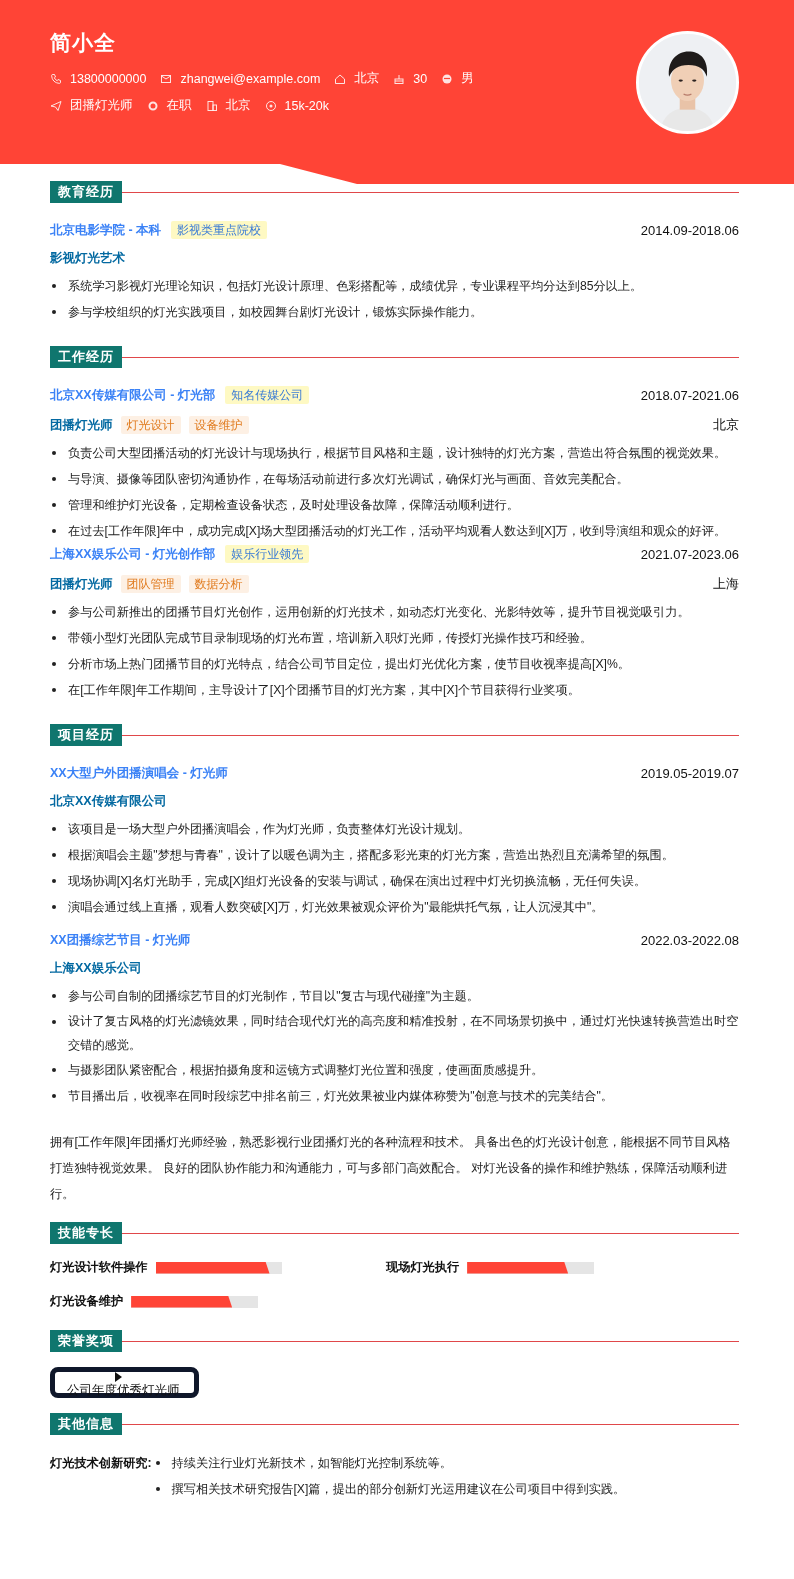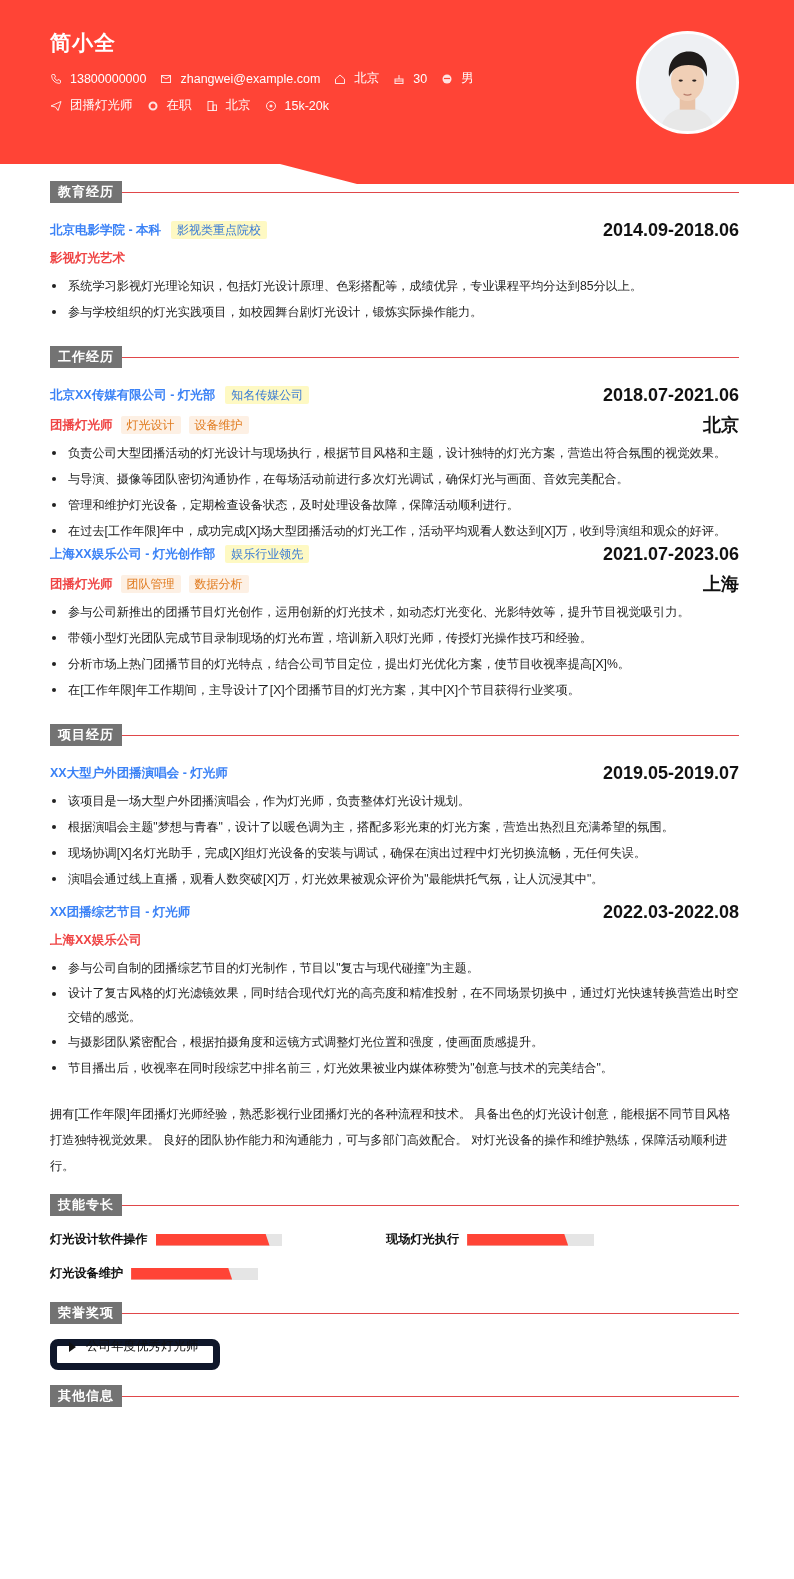--- a/index.html
+++ b/index.html
@@ -35,59 +35,59 @@
     .avatar {
       position: absolute; left: 636px; top: 31px; width: 103px; height: 103px;
       border-radius: 50%; background: #f2f3f5; border: 3px solid #ffffff; overflow: hidden;
     }
     .avatar svg { width: 100%; height: 100%; display: block; }
 
     .content { position: absolute; left: 50px; top: 180px; width: 689px; }
     .section { margin-top: 0; }
     .sec-head { position: relative; height: 24px; display: flex; align-items: center; }
     .sec-title {
-      background: #737373; color: #ffffff; font-size: 13px; font-weight: bold;
+      background: #0f766e; color: #ffffff; font-size: 13px; font-weight: bold;
       padding: 0 8px; height: 22px; line-height: 22px; letter-spacing: 1px; z-index: 1;
     }
     .sec-line { flex: 1; height: 1px; background: #e0474a; }
 
     .entry-row { display: flex; align-items: center; justify-content: space-between; height: 20px; }
     .entry-left { display: flex; align-items: center; }
     .entry-title { font-weight: bold; font-size: 12.5px; color: #3b82f6; }
-    .entry-date { font-weight: bold; font-size: 18px; color: #111; text-align: center; }
+    .entry-date { font-weight: normal; font-size: 13px; color: #111; text-align: center; }
     .tag-blue {
       display: inline-block; margin-left: 10px; padding: 0 6px; height: 18px; line-height: 18px;
       background: #fef9c3; color: #3a7bd5; font-size: 12px; border-radius: 2px;
     }
     .tag-orange {
       display: inline-block; margin-left: 8px; padding: 0 6px; height: 18px; line-height: 18px;
       background: #fdf0e4; color: #e07b1f; font-size: 12px; border-radius: 2px;
     }
-    .sub-title { font-weight: bold; font-size: 12.5px; color: #ef4444; }
+    .sub-title { font-weight: bold; font-size: 12.5px; color: #0369a1; }
     ul.bullets { list-style: none; }
     ul.bullets li {
       position: relative; padding-left: 18px; font-size: 12.2px; color: #222; line-height: 26px;
     }
     ul.bullets li::before {
       content: ""; position: absolute; left: 2px; top: 11px; width: 4px; height: 4px;
       border-radius: 50%; background: #222;
     }
     ul.bullets li.wrap { line-height: 24px; }
     .summary { font-size: 12.2px; line-height: 26px; color: #222; }
     .skills { position: relative; height: 66px; }
     .skill { position: absolute; display: flex; align-items: center; }
     .skill-label { font-weight: bold; font-size: 12.2px; color: #111; margin-right: 8px; }
     .skill-bar { position: relative; height: 12px; background: #e5e5e5; }
     .skill-fill {
       position: absolute; left: 0; top: 0; height: 12px; background: #ff4436;
       clip-path: polygon(0 0, 100% 0, calc(100% + 0px) 100%, 0 100%);
     }
     .award {
       display: inline-flex; align-items: center; height: 31px; padding: 0 14px 16px 12px;
-      border: 7px solid #0f172a; border-radius: 8px; font-size: 12.5px; color: #111;
+      border: 5px solid #0f172a; border-radius: 8px; font-size: 12.5px; color: #111; flex-direction: column;
     }
     .award .tri {
       width: 0; height: 0; border-top: 5px solid transparent; border-bottom: 5px solid transparent;
       border-left: 7px solid #111; margin-right: 10px;
     }
     .other-row { display: flex; align-items: flex-start; }
     .other-label { font-weight: bold; font-size: 12.2px; color: #111; line-height: 26px; white-space: nowrap; margin-right: 2px; }
   </style>
 </head>
 <body>
@@ -272,20 +272,21 @@
   <div class="section" style="margin-top:20px;">
     <div class="sec-head">
       <div class="sec-title">项目经历</div>
       <div class="sec-line"></div>
     </div>
     <div style="margin-top:16px;">
       <div class="entry-row">
         <span class="entry-title">XX大型户外团播演唱会 - 灯光师</span>
         <span class="entry-date">2019.05-2019.07</span>
       </div>
+      <div class="sub-title" style="margin-top:8px; height:20px; line-height:20px;">北京XX传媒有限公司</div>
       <ul class="bullets" style="margin-top:5px;">
         <li>该项目是一场大型户外团播演唱会，作为灯光师，负责整体灯光设计规划。</li>
         <li>根据演唱会主题"梦想与青春"，设计了以暖色调为主，搭配多彩光束的灯光方案，营造出热烈且充满希望的氛围。</li>
         <li>现场协调[X]名灯光助手，完成[X]组灯光设备的安装与调试，确保在演出过程中灯光切换流畅，无任何失误。</li>
         <li>演唱会通过线上直播，观看人数突破[X]万，灯光效果被观众评价为"最能烘托气氛，让人沉浸其中"。</li>
       </ul>
     </div>
     <div style="margin-top:10px;">
       <div class="entry-row">
         <span class="entry-title">XX团播综艺节目 - 灯光师</span>
@@ -343,15 +344,22 @@
         <span>公司年度优秀灯光师</span>
       </div>
     </div>
   </div>
 
   <div class="section" style="margin-top:14px;">
     <div class="sec-head">
       <div class="sec-title">其他信息</div>
       <div class="sec-line"></div>
     </div>
+    <div class="other-row" style="margin-top:14px;">
+      <span class="other-label">灯光技术创新研究:</span>
+      <ul class="bullets">
+        <li>持续关注行业灯光新技术，如智能灯光控制系统等。</li>
+        <li>撰写相关技术研究报告[X]篇，提出的部分创新灯光运用建议在公司项目中得到实践。</li>
+      </ul>
+    </div>
   </div>
 
 </div>
 
 </body></html>

